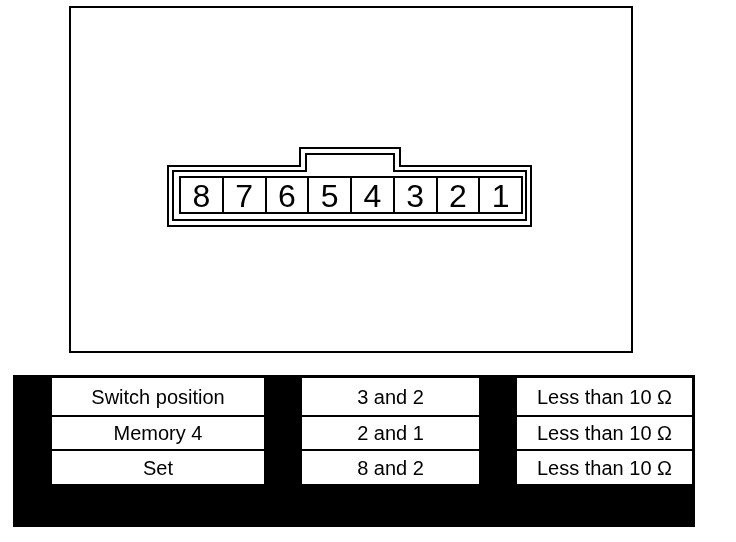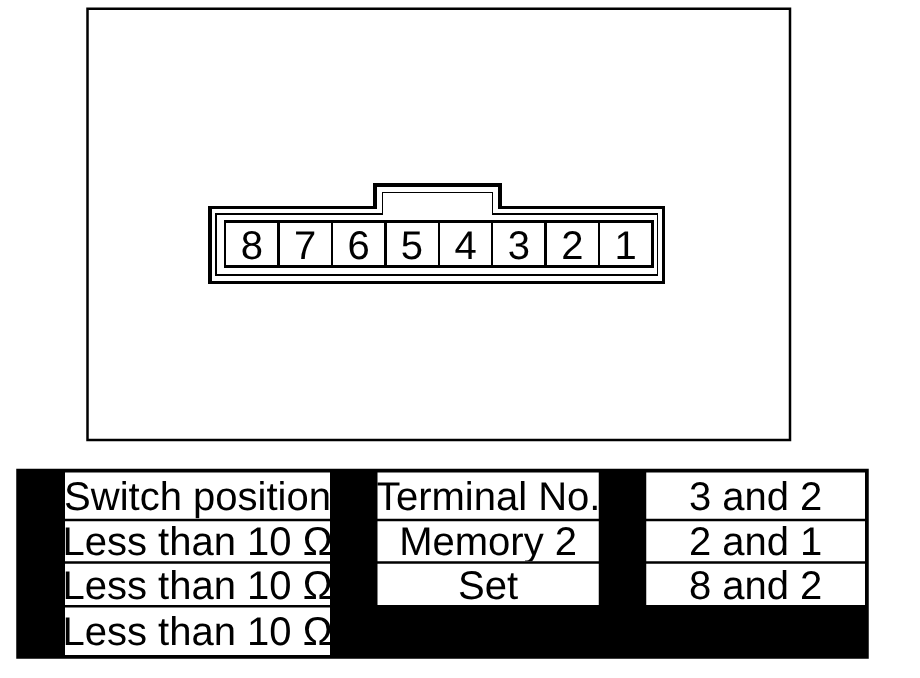--- a/index.html
+++ b/index.html
@@ -58,21 +58,21 @@
     display: grid;
     grid-template-columns: 248px 213px 211px;
     grid-template-rows: 37px 32px 33px 38px;
     gap: 2px;                       
   }
   .spec-cell {
     background: #ffffff;
     display: flex;
     align-items: center;
     justify-content: center;
-    font-size: 32px;
+    font-size: 20px;
     line-height: 1;
     white-space: nowrap;
     overflow: hidden;
     margin-left: 36px;
   }
 </style>
 </head>
 <body>
 
 <div class="figure-frame">
@@ -103,25 +103,24 @@
       <text class="terminal-number" x="386.9" y="199">2</text>
       <text class="terminal-number" x="429.6" y="199">1</text>
     </g>
   </svg>
 
 </div>
 
 <div class="spec-table">
 
   <div class="spec-cell">Switch position</div>
-  <div class="spec-cell">Terminal No.</div>
 
   <div class="spec-cell">3 and 2</div>
   <div class="spec-cell">Less than 10 Ω</div>
 
-  <div class="spec-cell">Memory 2</div>
+  <div class="spec-cell">Memory 4</div>
   <div class="spec-cell">2 and 1</div>
   <div class="spec-cell">Less than 10 Ω</div>
 
   <div class="spec-cell">Set</div>
   <div class="spec-cell">8 and 2</div>
   <div class="spec-cell">Less than 10 Ω</div>
 </div>
 
 </body></html>

